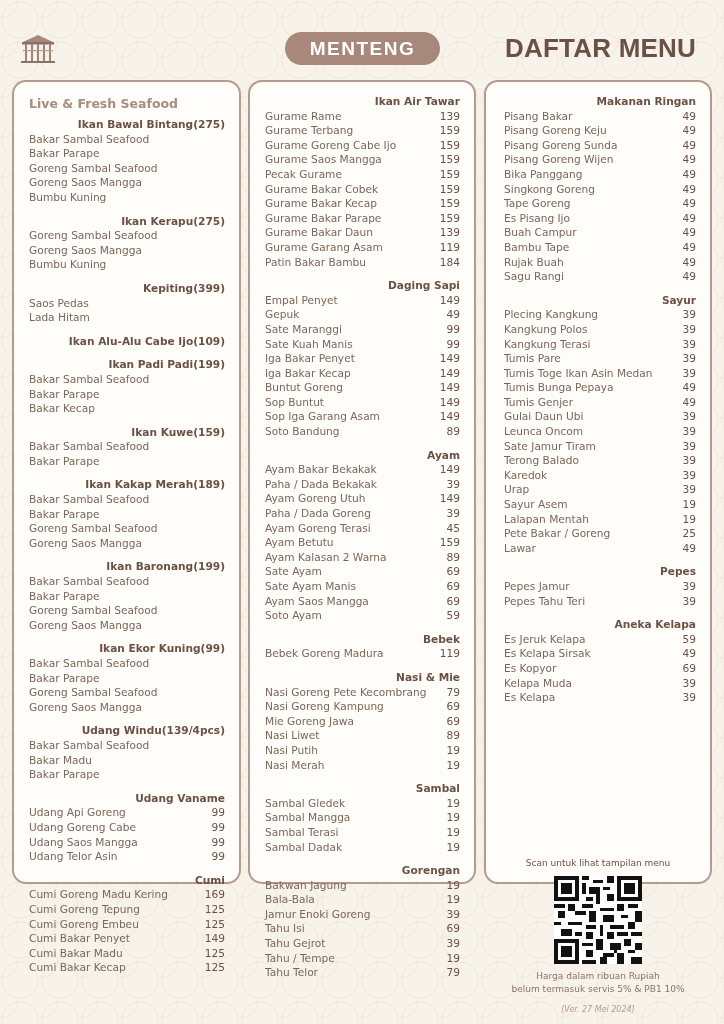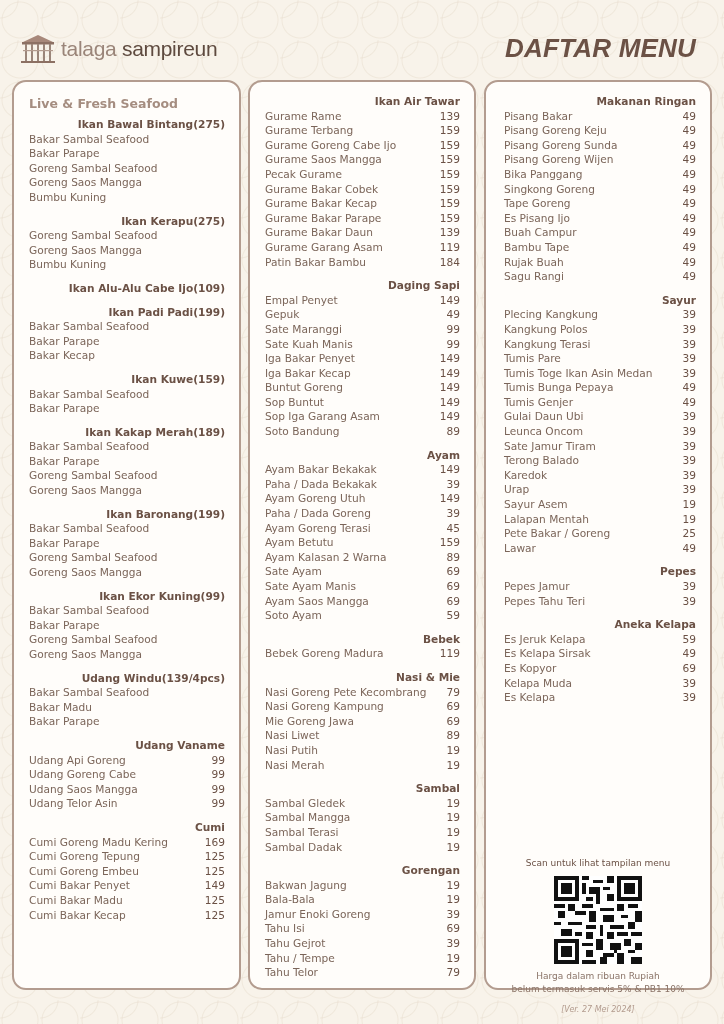--- a/index.html
+++ b/index.html
@@ -23,24 +23,24 @@
   .logo-text .t2 { color: #5e4a3f; }
   .branch {
     position: absolute; left: 285px; top: 32px; width: 155px; height: 33px;
     background: #a7887a; border-radius: 17px; color: #fff;
     font-family: "Liberation Sans", sans-serif; font-weight: bold; font-size: 19px;
     letter-spacing: 1.5px; display: flex; align-items: center; justify-content: center;
   }
   .title {
     position: absolute; right: 28px; top: 33px;
     font-family: "Liberation Sans", sans-serif; font-weight: bold; font-size: 26px;
-    color: #6b5145; letter-spacing: 0.2px; font-style: italic;
+    color: #6b5145; letter-spacing: 0.2px;
   }
   .panel {
-    position: absolute; top: 80px; height: 910px;
+    position: absolute; top: 80px; height: 804px;
     background: #fffdfa; border: 2px solid #b39c8f; border-radius: 14px;
     padding: 12px 14px 0 15px;
   }
   .p1 { left: 12px; width: 229px; }
   .p2 { left: 248px; width: 228px; }
   .p3 { left: 484px; width: 228px; padding-left: 18px; }
   .sec-title { font-size: 12.5px; font-weight: bold; color: #a58d80; margin-bottom: 6px; margin-top: 2px; }
   .cat { margin-bottom: 9px; }
   .cat-name { font-size: 10.6px; font-weight: bold; color: #6b5145; line-height: 14.6px; display: flex; justify-content: flex-end; }
   .row { font-size: 10.6px; color: #7b6559; line-height: 14.6px; display: flex; justify-content: space-between; white-space: nowrap; }
@@ -60,25 +60,22 @@
       <path d="M3 9 L18 2 L33 9 Z" fill="#a7887a"></path>
       <rect x="2" y="9" width="32" height="2.5" fill="#8c7063"></rect>
       <rect x="5" y="11" width="2" height="17" fill="#9a8579"></rect>
       <rect x="11" y="11" width="2" height="17" fill="#9a8579"></rect>
       <rect x="17" y="11" width="2" height="17" fill="#9a8579"></rect>
       <rect x="23" y="11" width="2" height="17" fill="#9a8579"></rect>
       <rect x="29" y="11" width="2" height="17" fill="#9a8579"></rect>
       <rect x="3" y="17" width="30" height="1.2" fill="#b39c8f"></rect>
       <rect x="1" y="28" width="34" height="2" fill="#8c7063"></rect>
     </svg>
-    <div class="logo-text">
-      <span class="t1">talaga</span>
-      <span class="t2">sampireun</span>
-    </div>
   </div>
+  <div class="branch">MENTENG</div>
   <div class="title">DAFTAR MENU</div>
 </div>
 
 <div class="panel p1">
   <div class="sec-title">Live &amp; Fresh Seafood</div>
   <div id="col1-list">
       <div class="cat">
         <div class="cat-name">
           <span>Ikan Bawal Bintang</span>
           <span>(275)</span>
@@ -112,20 +109,34 @@
         <div class="row">
           <span>Goreng Sambal Seafood</span>
           <span class="price"></span>
         </div>
         <div class="row">
           <span>Goreng Saos Mangga</span>
           <span class="price"></span>
         </div>
         <div class="row">
           <span>Bumbu Kuning</span>
+          <span class="price"></span>
+        </div>
+      </div>
+      <div class="cat">
+        <div class="cat-name">
+          <span>Kepiting</span>
+          <span>(399)</span>
+        </div>
+        <div class="row">
+          <span>Saos Pedas</span>
+          <span class="price"></span>
+        </div>
+        <div class="row">
+          <span>Lada Hitam</span>
           <span class="price"></span>
         </div>
       </div>
       <div class="cat">
         <div class="cat-name">
           <span>Ikan Alu-Alu Cabe Ijo</span>
           <span>(109)</span>
         </div>
       </div>
       <div class="cat">

